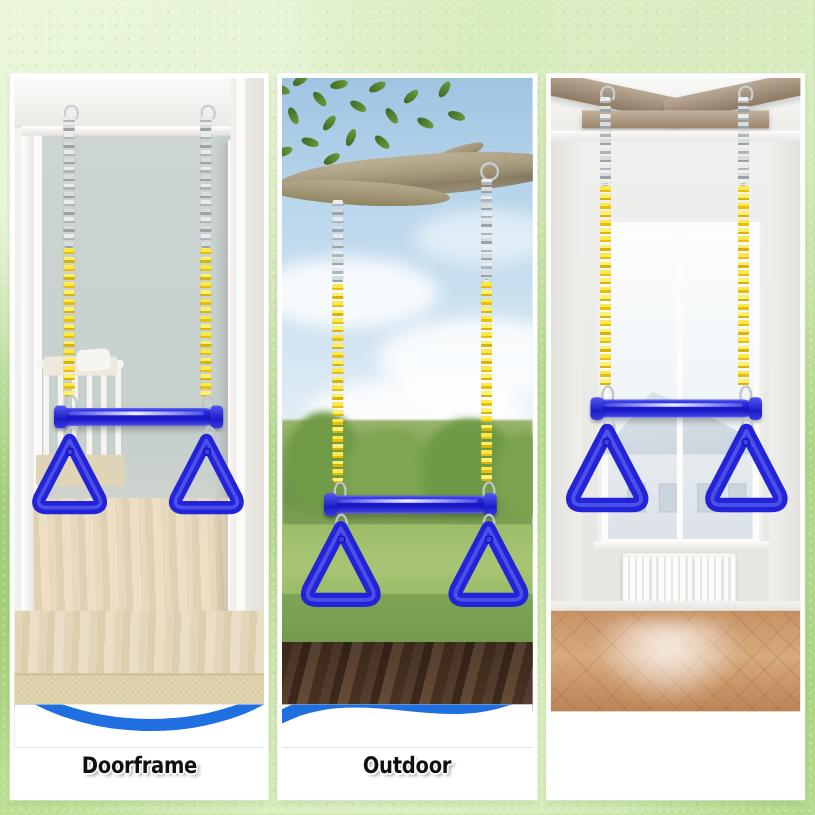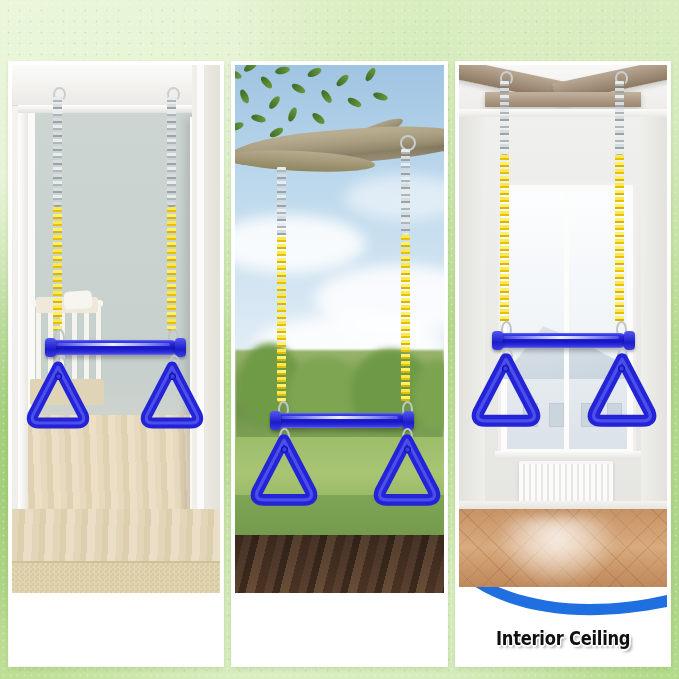--- a/index.html
+++ b/index.html
@@ -293,20 +293,27 @@
           <div class="ring" style="left:132px;top:300px">
             <svg viewBox="0 0 56 60">
               <path d="M28 2 L53 50 Q56 58 47 58 L9 58 Q0 58 3 50 Z" fill="none" stroke="#2323d8" stroke-width="11" stroke-linejoin="round"></path>
               <path d="M28 2 L53 50 Q56 58 47 58 L9 58 Q0 58 3 50 Z" fill="none" stroke="#5e63f0" stroke-width="3" stroke-linejoin="round" opacity=".7"></path>
             </svg>
             <div class="knob"></div>
           </div>
         </div>
       </div>
 
+      <div class="capwrap">
+        <svg viewBox="0 0 210 62" preserveAspectRatio="none">
+          <path d="M0 6 C60 46 150 48 210 16 L210 62 L0 62 Z" fill="#1f6fe0"></path>
+          <path d="M0 16 C60 56 150 58 210 26 L210 62 L0 62 Z" fill="#ffffff"></path>
+        </svg>
+        <div class="caption">Doorframe</div>
+      </div>
     </div>
 
     <div class="panel">
       <div class="scene">
         <div class="p2-sky"></div>
         <div class="p2-cloud" style="left:-20px;top:150px;width:150px;height:58px"></div>
         <div class="p2-cloud" style="left:80px;top:200px;width:170px;height:70px"></div>
         <div class="p2-cloud" style="left:20px;top:250px;width:190px;height:60px"></div>
         <div class="p2-cloud" style="left:110px;top:110px;width:120px;height:45px;opacity:.6"></div>
 
@@ -373,20 +380,27 @@
           <div class="ring" style="left:142px;top:373px;width:60px;height:64px">
             <svg viewBox="0 0 56 60">
               <path d="M28 2 L53 50 Q56 58 47 58 L9 58 Q0 58 3 50 Z" fill="none" stroke="#2323d8" stroke-width="11" stroke-linejoin="round"></path>
               <path d="M28 2 L53 50 Q56 58 47 58 L9 58 Q0 58 3 50 Z" fill="none" stroke="#5e63f0" stroke-width="3" stroke-linejoin="round" opacity=".7"></path>
             </svg>
             <div class="knob"></div>
           </div>
         </div>
       </div>
 
+      <div class="capwrap">
+        <svg viewBox="0 0 210 62" preserveAspectRatio="none">
+          <path d="M0 30 C70 -6 140 46 210 4 L210 62 L0 62 Z" fill="#1f6fe0"></path>
+          <path d="M0 42 C70 6 140 58 210 18 L210 62 L0 62 Z" fill="#ffffff"></path>
+        </svg>
+        <div class="caption">Outdoor</div>
+      </div>
     </div>
 
     <div class="panel">
       <div class="scene">
         <div class="p3-wall"></div>
         <div class="p3-ceil"></div>
         <div class="p3-beamL"></div>
         <div class="p3-beamR"></div>
         <div class="p3-beamC"></div>
         <div class="p3-cornice"></div>
@@ -441,23 +455,16 @@
           <div class="ring" style="left:132px;top:292px;width:62px;height:66px">
             <svg viewBox="0 0 56 60">
               <path d="M28 2 L53 50 Q56 58 47 58 L9 58 Q0 58 3 50 Z" fill="none" stroke="#2323d8" stroke-width="11" stroke-linejoin="round"></path>
               <path d="M28 2 L53 50 Q56 58 47 58 L9 58 Q0 58 3 50 Z" fill="none" stroke="#5e63f0" stroke-width="3" stroke-linejoin="round" opacity=".7"></path>
             </svg>
             <div class="knob"></div>
           </div>
         </div>
       </div>
 
-      <div class="capwrap">
-        <svg viewBox="0 0 210 62" preserveAspectRatio="none">
-          <path d="M0 2 C50 44 130 52 210 34 L210 62 L0 62 Z" fill="#1f6fe0"></path>
-          <path d="M0 14 C50 56 130 62 210 46 L210 62 L0 62 Z" fill="#ffffff"></path>
-        </svg>
-        <div class="caption">Interior Ceiling</div>
-      </div>
     </div>
 
   </div>
 </div>
 
 </body></html>

